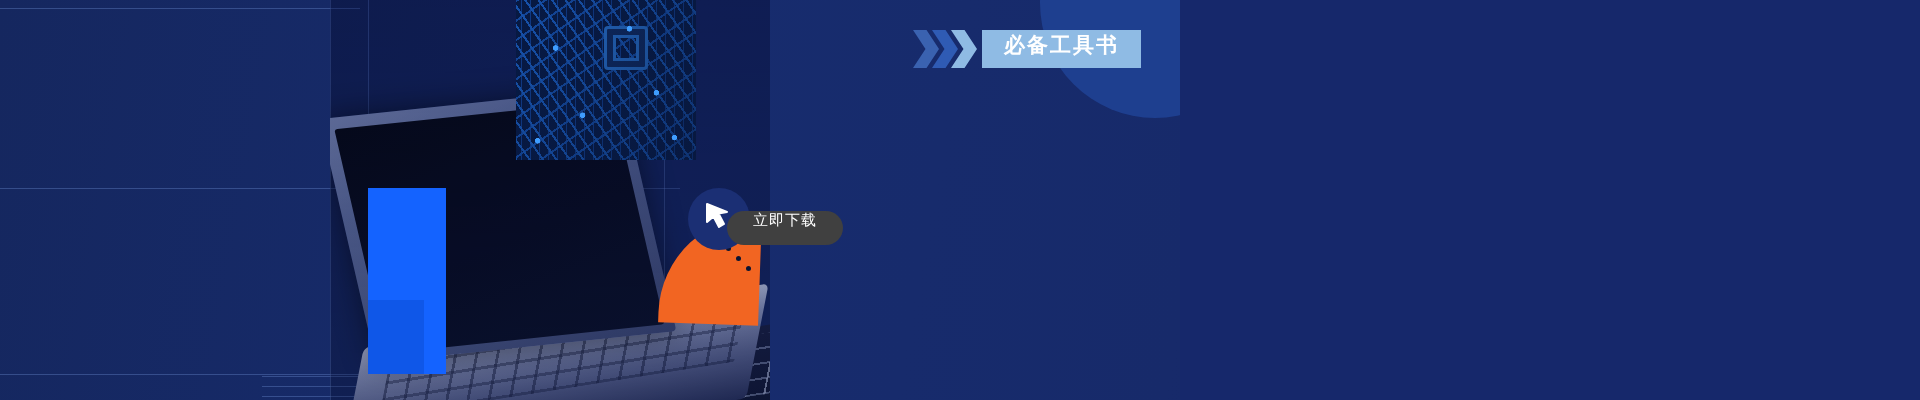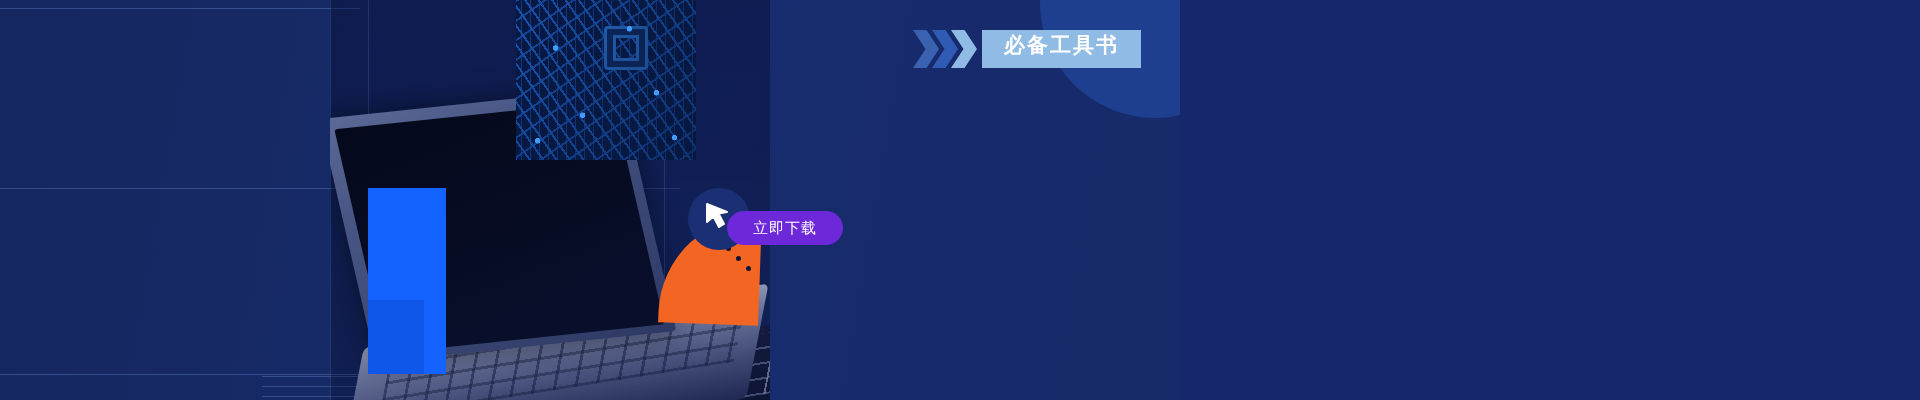--- a/index.html
+++ b/index.html
@@ -191,23 +191,23 @@
     position:absolute;left:688px;top:188px;width:62px;height:62px;
     border-radius:50%;
     background:#1b2f74;
   }
   .cursor-circle svg{position:absolute;left:16px;top:14px;}
 
   
   .cta{
     position:absolute;left:727px;top:211px;
     height:34px;padding:0 26px;
-    background:#6d28d9;
+    background:#404040;
     border:none;border-radius:17px;
-    display:flex;align-items:center;justify-content:center;
+    display:flex;justify-content:center;
     cursor:pointer;
   }
   .cta-text{
     color:#ffffff;font-size:15px;letter-spacing:1px;white-space:nowrap;
   }
 
   
   .right-fill{
     position:absolute;left:1180px;top:0;width:740px;height:400px;
     background:#16286b;

